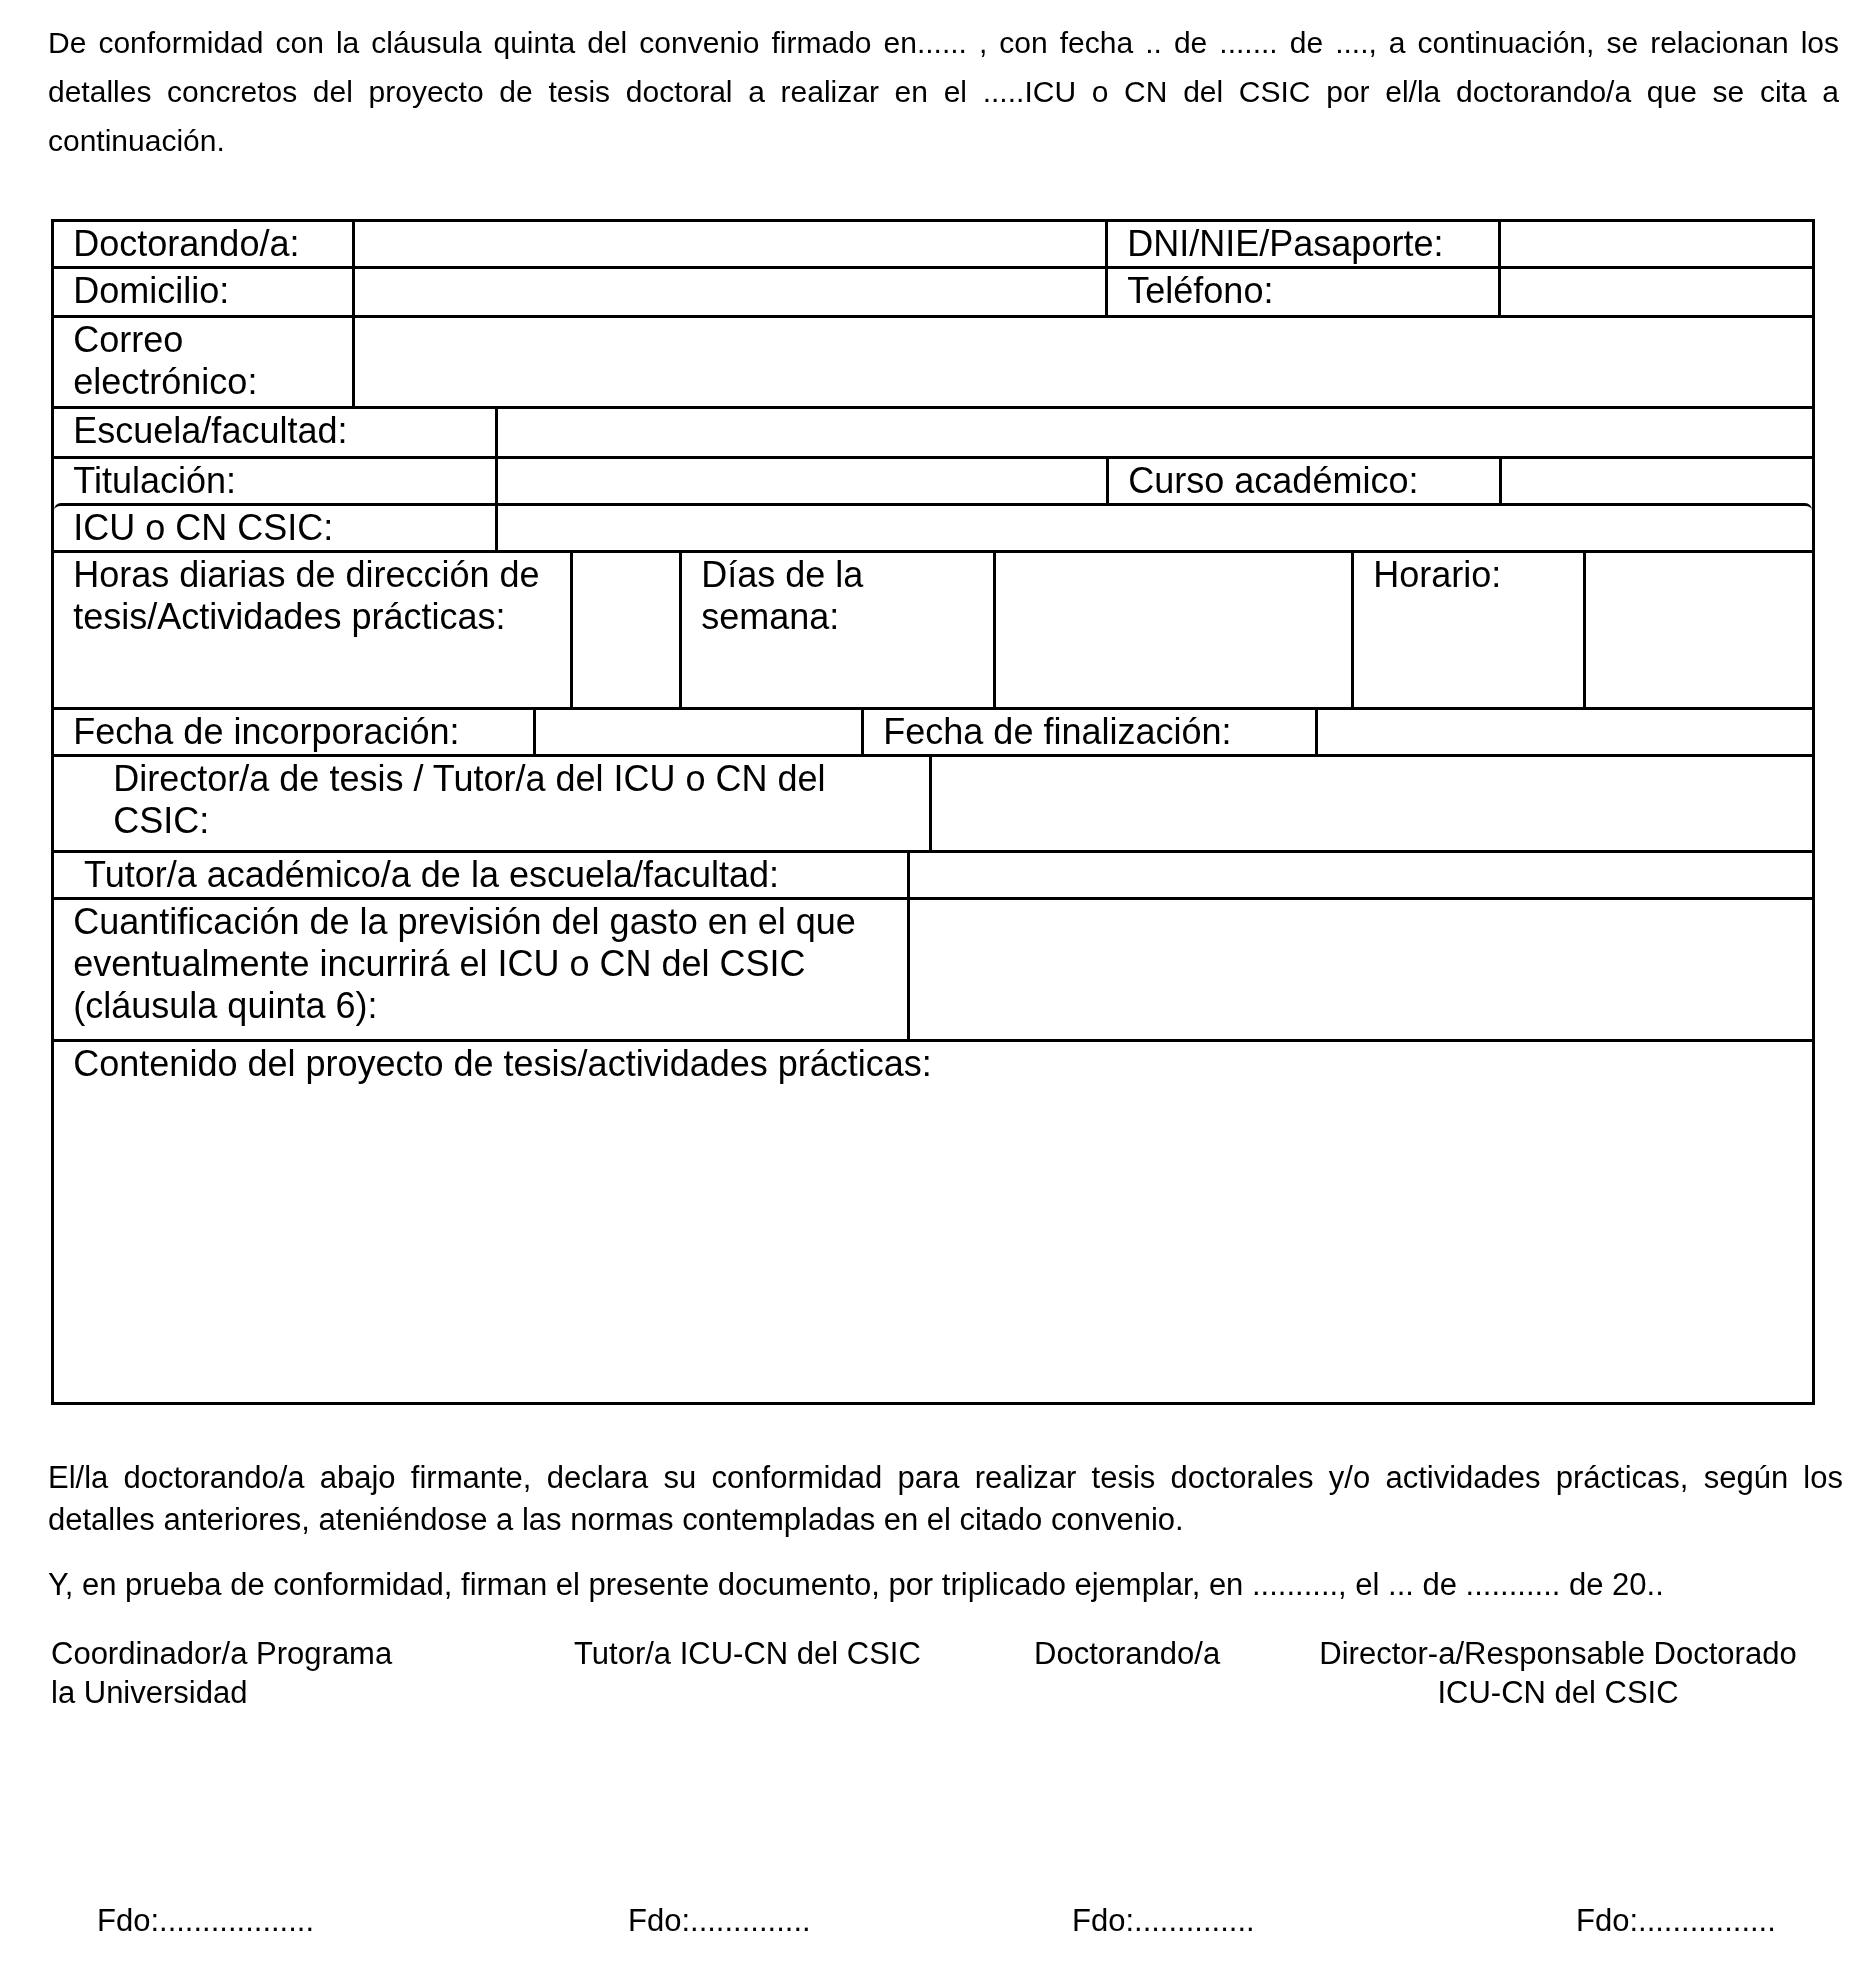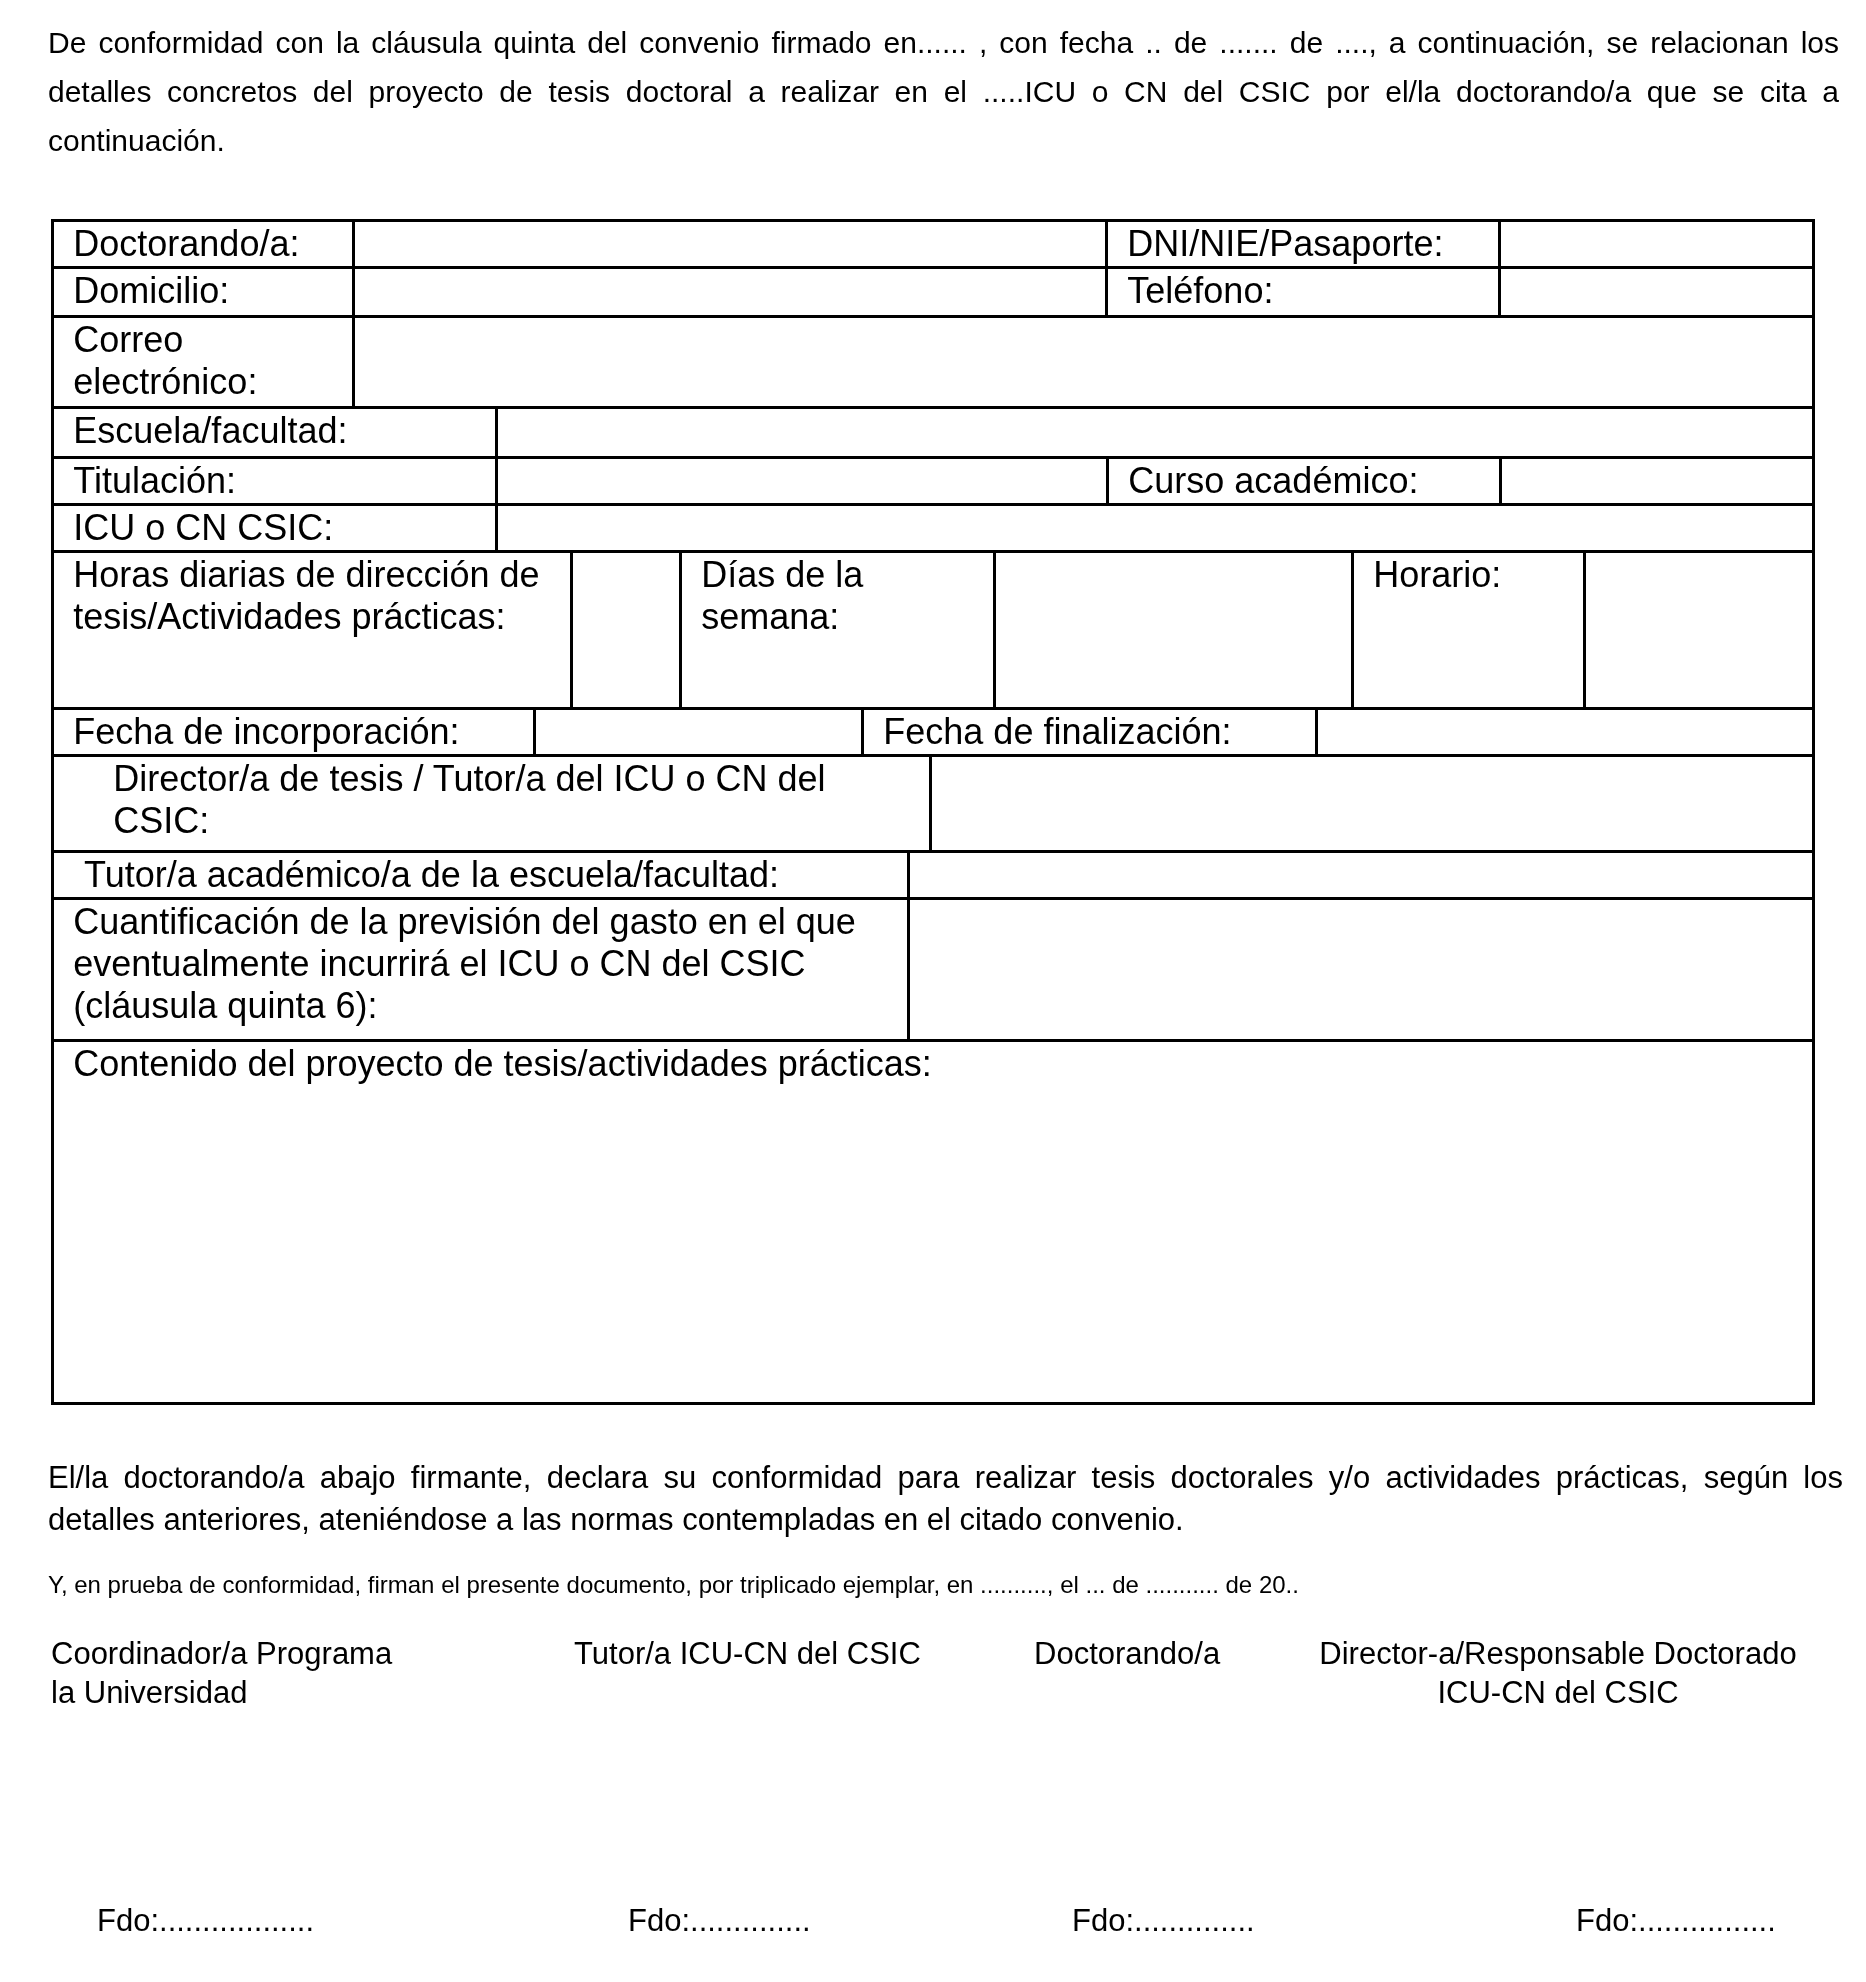--- a/index.html
+++ b/index.html
@@ -30,21 +30,21 @@
     overflow:hidden;
   }
   .cell:first-child{border-left:none;}
   .field{padding:0.9px 3.5px;}
   .declaration{
     position:absolute;left:48px;top:1457px;width:1795px;
     font-size:31px;line-height:42px;text-align:justify;margin:0;
   }
   .signing{
     position:absolute;left:48px;top:1564px;width:1795px;
-    font-size:24px;line-height:42px;margin:0;white-space:nowrap;
+    font-size:31px;line-height:42px;margin:0;white-space:nowrap;
   }
   .sig-block{position:absolute;left:0;top:1634px;width:1866px;height:88px;}
   .sig-col{position:absolute;font-size:31px;line-height:39px;}
   .sig-col-1{left:51px;width:413px;text-align:left;}
   .sig-col-2{left:574px;width:456px;}
   .sig-col-3{left:1034px;width:263px;}
   .sig-col-4{left:1299px;width:518px;text-align:center;}
   .fdo-block{position:absolute;left:0;top:1901px;width:1866px;height:53px;}
   .fdo{position:absolute;font-size:31px;line-height:39px;}
   .fdo-1{left:97px;}
@@ -85,21 +85,21 @@
       <div class="cell field" style="width:1316px;"></div>
     </div>
 
     <div class="row" style="height:44px;">
       <div class="cell" style="width:441px;">Titulación:</div>
       <div class="cell field" style="width:611px;"></div>
       <div class="cell" style="width:393px;">Curso académico:</div>
       <div class="cell field" style="width:312px;"></div>
     </div>
 
-    <div class="row" style="height:44px;">
+    <div class="row" style="height:44px;border-radius:7px;">
       <div class="cell" style="width:441px;">ICU o CN CSIC:</div>
       <div class="cell field" style="width:1316px;"></div>
     </div>
 
     <div class="row" style="height:154px;">
       <div class="cell" style="width:516px;">Horas diarias de dirección de tesis/Actividades prácticas:</div>
       <div class="cell field" style="width:109px;"></div>
       <div class="cell" style="width:314px;">Días de la semana:</div>
       <div class="cell field" style="width:358px;"></div>
       <div class="cell" style="width:232px;">Horario:</div>

